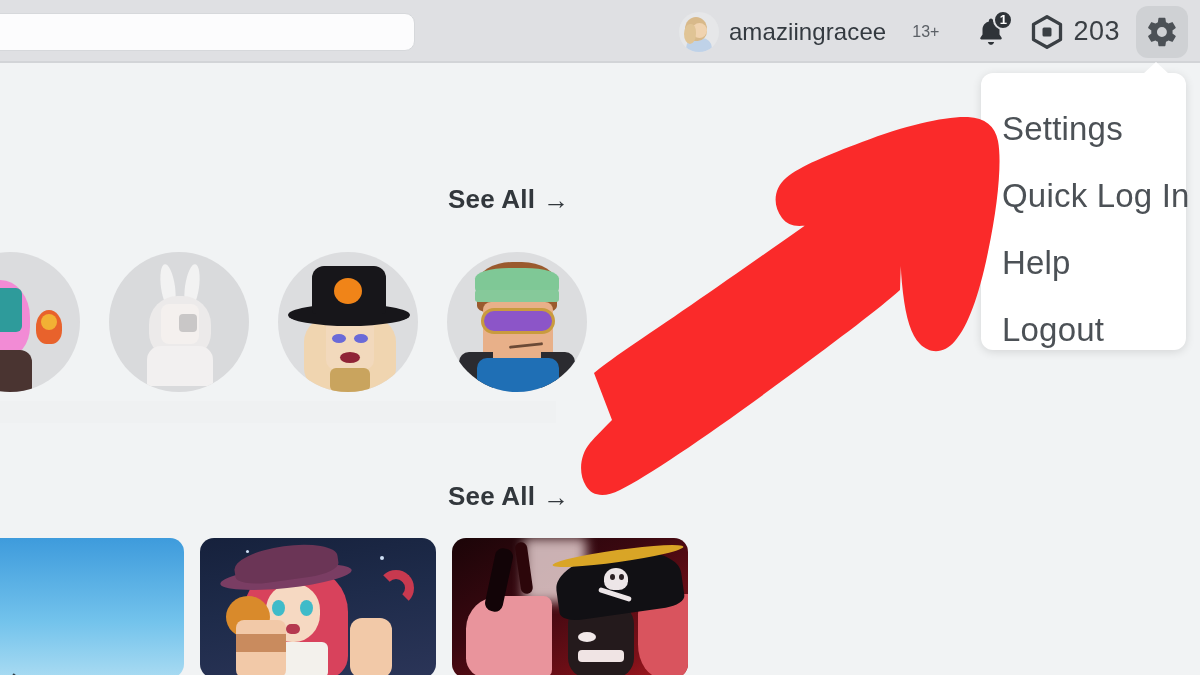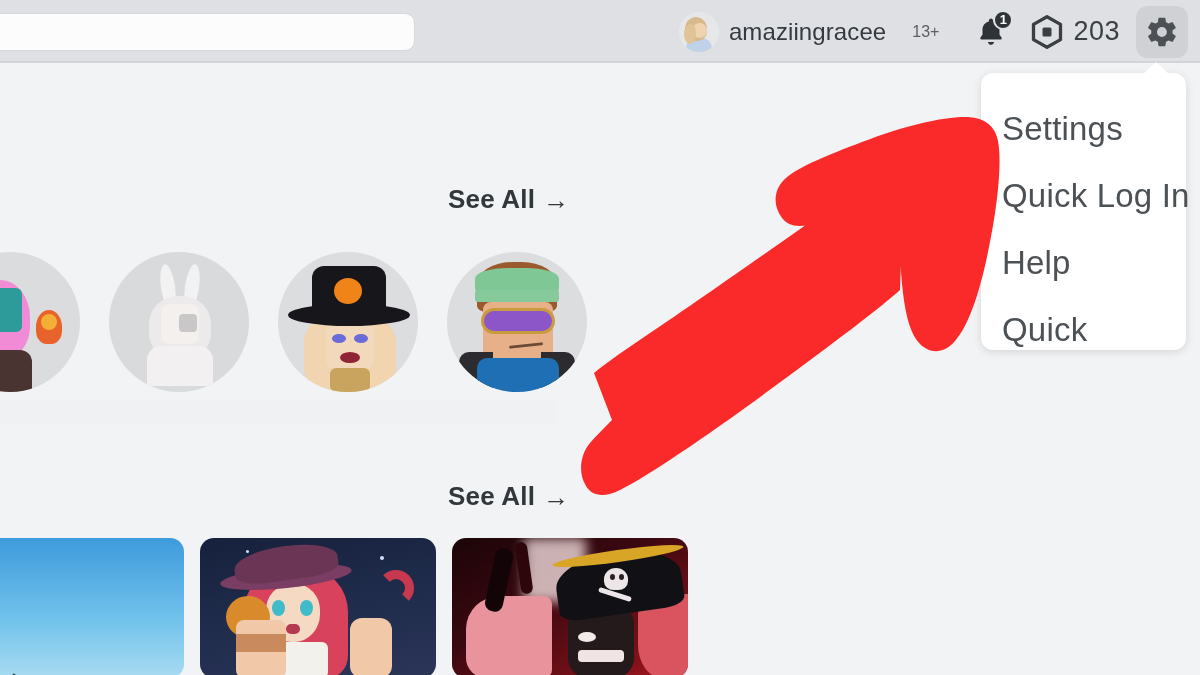--- a/index.html
+++ b/index.html
@@ -484,21 +484,21 @@
 
     </div>
   </div>
 
   <div class="dropdown">
     <div class="dropdown-caret"></div>
     <div class="menu-list">
       <div class="menu-item">Settings</div>
       <div class="menu-item">Quick Log In</div>
       <div class="menu-item">Help</div>
-      <div class="menu-item">Quick</div>
+      <div class="menu-item">Logout</div>
     </div>
   </div>
 
   <svg class="arrow-svg" viewBox="0 0 1200 675">
     <path d="M594 373
              C 600 368, 612 359, 628 348
              C 700 300, 820 215, 895 162
              L 845 204
              C 834 213, 822 221, 812 224
              C 798 228, 788 226, 782 218

